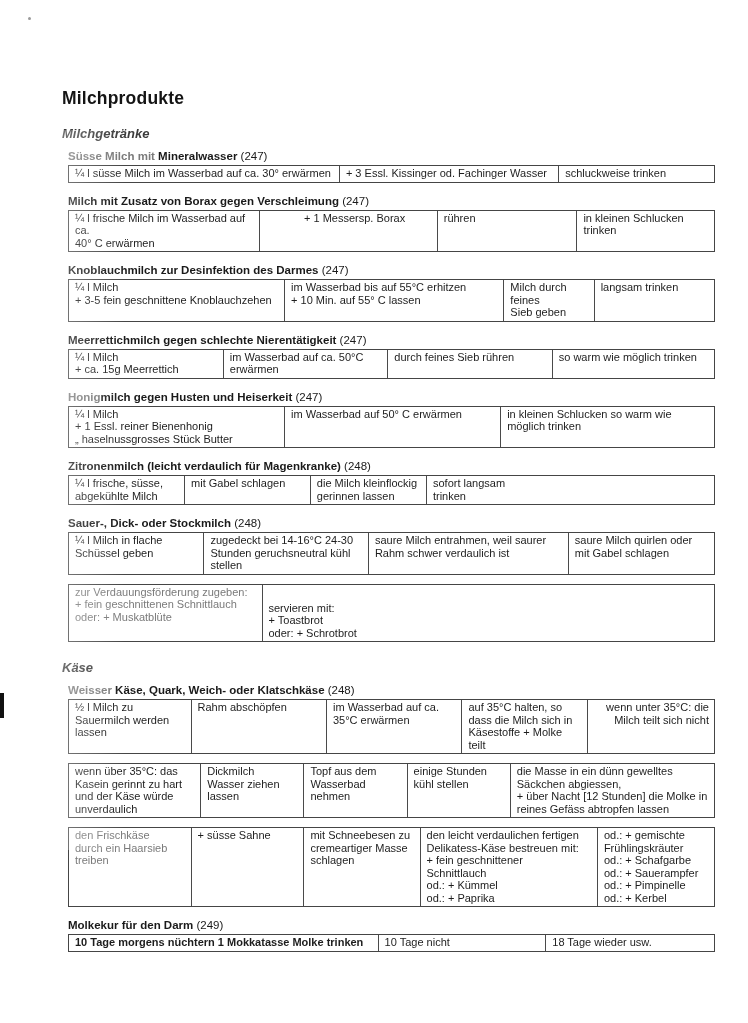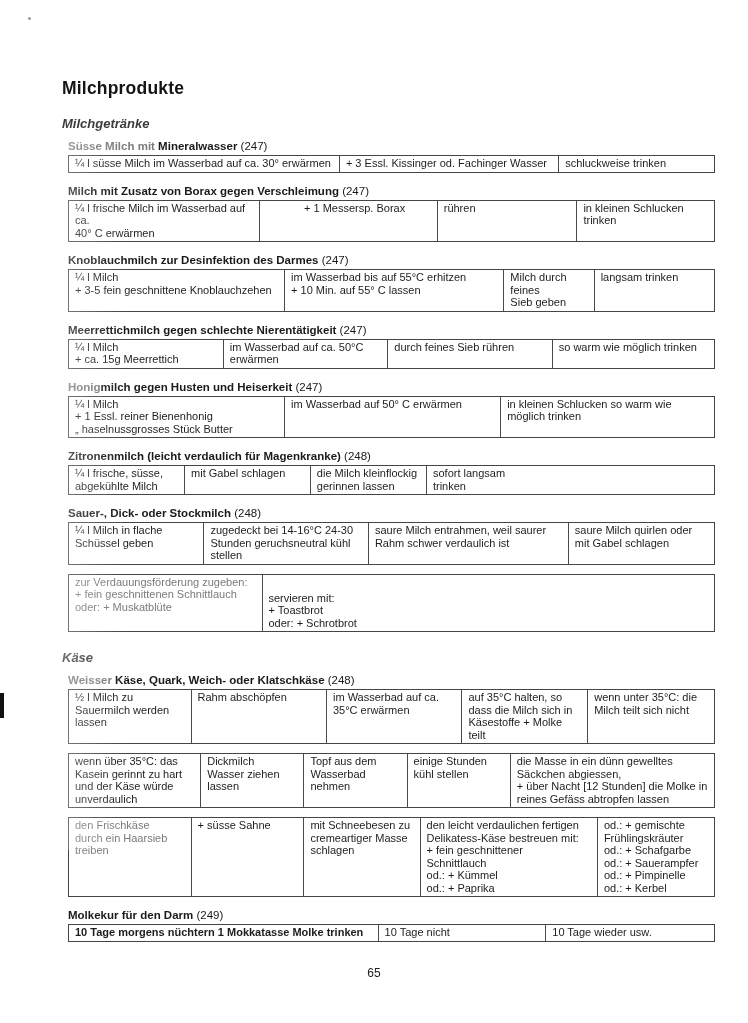--- a/index.html
+++ b/index.html
@@ -4,21 +4,21 @@
 <style>
   html,body{margin:0;padding:0;background:#ffffff;}
   .page{
     position:relative;
     width:748px;height:1023px;
     background:#ffffff;
     overflow:hidden;
     font-family:"Liberation Sans", sans-serif;
     color:#1d1d1d;
   }
-  .content{position:absolute;left:68px;top:78px;width:647px;}
+  .content{position:absolute;left:68px;top:88px;width:647px;}
   .doc-title{
     font-size:17.5px;font-weight:bold;letter-spacing:.2px;
     margin:0 0 0 -6px;line-height:20px;color:#141414;
   }
   .subtitle{
     font-size:13px;font-weight:bold;font-style:italic;
     margin:18px 0 -3px -6px;line-height:15px;color:#3c3c3c;
   }
   .rhead{
     margin:12px 0 2px 0;font-size:11.5px;line-height:13px;
@@ -178,21 +178,21 @@
           <div class="trow">
             <div class="tcell" style="width: 19%;">½ l Milch zu
 Sauermilch werden
 lassen</div>
             <div class="tcell" style="width: 21%;">Rahm abschöpfen</div>
             <div class="tcell" style="width: 21%;">im Wasserbad auf ca.
 35°C erwärmen</div>
             <div class="tcell" style="width: 19.5%;">auf 35°C halten, so
 dass die Milch sich in
 Käsestoffe + Molke teilt</div>
-            <div class="tcell" style="width: 19.5%;">wenn unter 35°C: die
+            <div class="tcell" style="width: 19.5%; text-align: right;">wenn unter 35°C: die
 Milch teilt sich nicht</div>
           </div>
         </div>
         <div class="rtable">
           <div class="trow">
             <div class="tcell" style="width: 20.5%;">wenn über 35°C: das
 Kasein gerinnt zu hart
 und der Käse würde
 unverdaulich</div>
             <div class="tcell" style="width: 16%;">Dickmilch
@@ -232,21 +232,20 @@
 od.: + Kerbel</div>
           </div>
         </div>
       </section>
       <section class="recipe">
         <div class="rhead"><span class="b">Molkekur für den Darm</span><span> (249)</span></div>
         <div class="rtable">
           <div class="trow">
             <div class="tcell" style="width: 48%; font-weight: bold;">10 Tage morgens nüchtern 1 Mokkatasse Molke trinken</div>
             <div class="tcell" style="width: 26%;">10 Tage nicht</div>
-            <div class="tcell" style="width: 26%;">10 Tage wieder usw.</div>
+            <div class="tcell" style="width: 26%;">18 Tage wieder usw.</div>
           </div>
         </div>
       </section>
     </div>
 
-  <div class="page-number">65</div>
   <div class="left-fade"></div>
 </div>
 
 </body></html>

